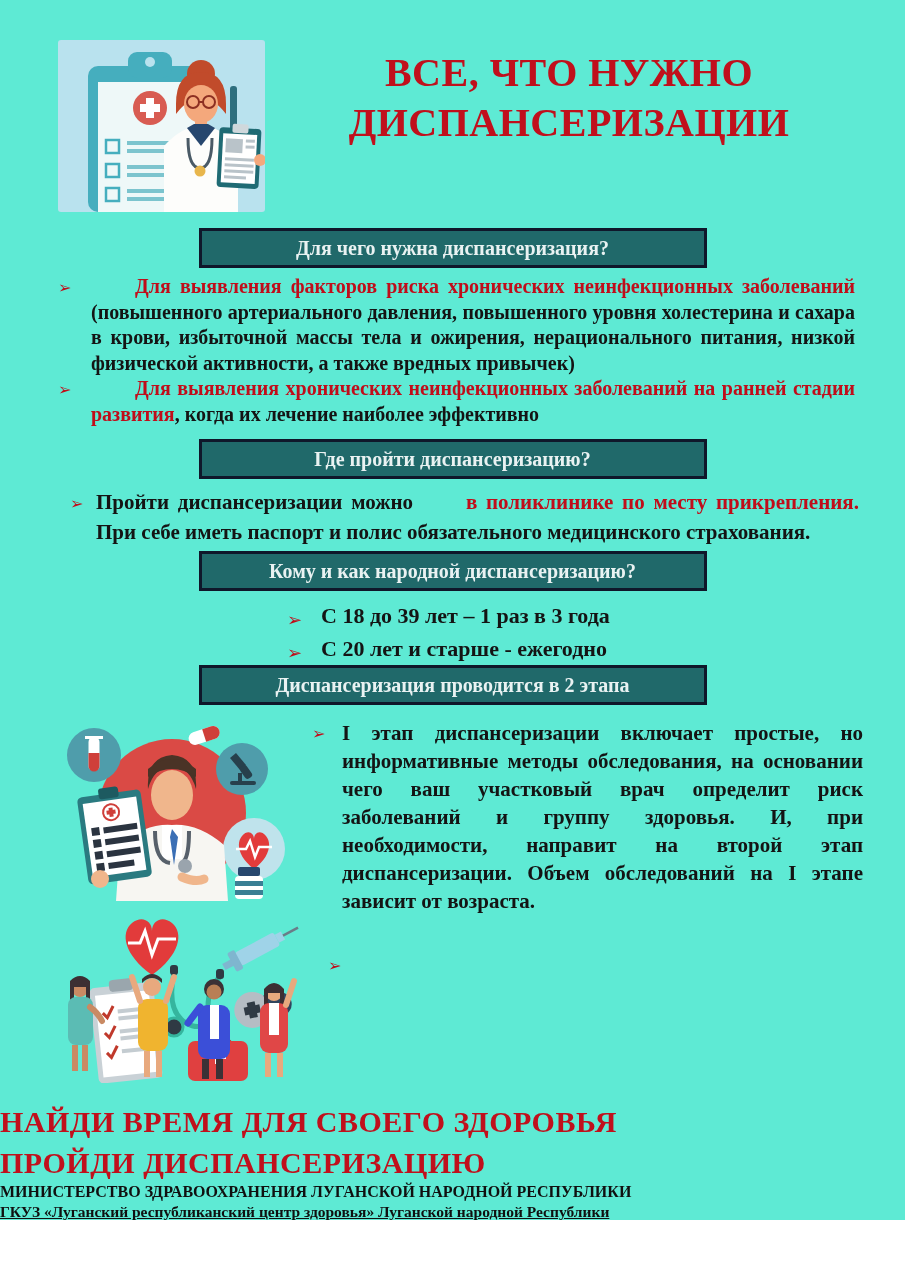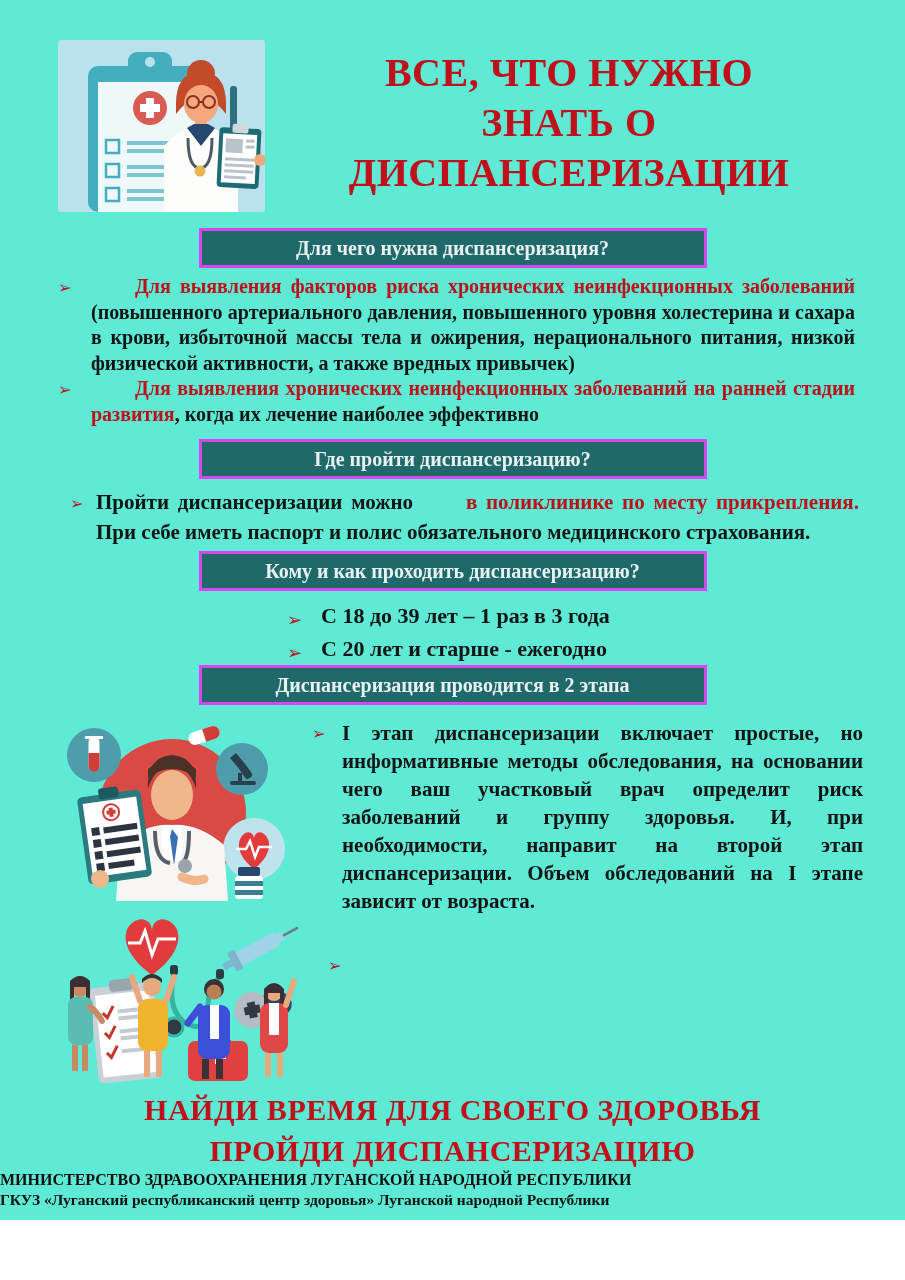--- a/index.html
+++ b/index.html
@@ -8,21 +8,21 @@
     width:905px; height:1220px; background:#5eead4; overflow:hidden;
     font-family:"Liberation Serif", serif; color:#141414; position:relative;
   }
   
   .header { display:flex; padding:40px 48px 0 58px; gap:16px; align-items:flex-start; }
   .hero-illus { width:207px; height:172px; flex:none; }
   .title { flex:1; text-align:center; color:#c0101c; font-weight:bold;
            font-size:40px; line-height:50px; padding-top:8px; letter-spacing:0.5px; }
   
   .banner {
-    width:508px; margin:0 auto; background:#20696a; border:3px solid #d946ef;
+    width:508px; margin:0 auto; background:#20696a; border:3px solid #0f172a;
     color:#e9f2f2; text-align:center; font-weight:bold; font-size:20px;
     height:40px; line-height:34px;
   }
   .banner.why    { margin-top:16px; }
   .banner.where  { margin-top:12px; }
   .banner.who    { margin-top:4px; }
   .banner.stages { }
   
   .bullets { margin:6px 50px 0 58px; }
   .bullet { position:relative; padding-left:33px; font-size:20px; line-height:25.5px;
@@ -42,25 +42,25 @@
   
   .stage-row { display:flex; margin:4px 42px 0 52px; }
   .stage-illus { flex:none; }
   .stage-text { flex:1; padding-left:20px; font-size:21px; line-height:28px;
                 font-weight:bold; text-align:justify; position:relative; }
   .stage-text .inner { position:relative; padding-left:30px; }
   .stage-row.one .stage-text { padding-top:10px; }
   .stage-row.two { margin-top:0; }
   .stage-row.two .stage-text { padding-top:36px; }
   
-  .cta { margin-top:6px; text-align:center; color:#c0101c; font-weight:bold;
+  .cta { margin-top:18px; color:#c0101c; font-weight:bold;
          font-size:30px; line-height:41px; letter-spacing:0.5px; }
   .footer { text-align:left; color:#101010; }
   .footer-line1 { font-size:16px; font-weight:600; }
-  .footer-line2 { font-size:15.5px; font-weight:bold; margin-top:2px; }
+  .footer-line2 { font-size:15.5px; font-weight:bold; margin-top:2px;text-decoration:underline; }
 </style>
 </head>
 <body>
 
 <div class="page">
 
   <div class="header">
     <svg class="hero-illus" viewBox="0 0 207 172">
       <rect width="207" height="172" rx="3" fill="#b9e2ee"></rect>
 
@@ -114,41 +114,40 @@
           <rect x="187" y="105" width="9" height="3" fill="#b9c3c9"></rect>
         <rect x="167" y="118" width="29" height="3" fill="#b9c3c9"></rect>
         <rect x="167" y="124" width="29" height="3" fill="#b9c3c9"></rect>
         <rect x="167" y="130" width="29" height="3" fill="#b9c3c9"></rect>
         <rect x="167" y="136" width="22" height="3" fill="#b9c3c9"></rect>
       </g>
       <circle cx="202" cy="120" r="6" fill="#f4a87c"></circle>
     </svg>
     <div class="title">
       <div>ВСЕ, ЧТО НУЖНО</div>
-      <div>ЗНАТЬ О</div>
       <div>ДИСПАНСЕРИЗАЦИИ</div>
     </div>
   </div>
 
   <div class="banner why">Для чего нужна диспансеризация?</div>
   <div class="bullets">
     <div class="bullet">
       <span class="marker">➢</span><span class="red">Для выявления факторов риска хронических неинфекционных заболеваний</span><span class="blk"> (повышенного артериального давления, повышенного уровня холестерина и сахара в крови, избыточной массы тела и ожирения, нерационального питания, низкой физической активности, а также вредных привычек)</span>
     </div>
     <div class="bullet">
       <span class="marker">➢</span><span class="red">Для выявления хронических неинфекционных заболеваний на ранней стадии развития</span><span class="blk">, когда их лечение наиболее эффективно</span>
     </div>
   </div>
 
   <div class="banner where">Где пройти диспансеризацию?</div>
   <div class="where-text">
     <span class="marker">➢</span><span class="blk">Пройти диспансеризации можно </span><span class="red">в поликлинике по месту прикрепления.</span><span class="blk"> При себе иметь паспорт и полис обязательного медицинского страхования.</span>
   </div>
 
-  <div class="banner who">Кому и как проходить диспансеризацию?</div>
+  <div class="banner who">Кому и как народной диспансеризацию?</div>
   <div class="age-list">
     <div class="age-item">
       <span class="marker">➢</span><span>С 18 до 39 лет – 1 раз в 3 года</span>
     </div>
     <div class="age-item">
       <span class="marker">➢</span><span>С 20 лет и старше - ежегодно</span>
     </div>
   </div>
 
   <div class="banner stages">Диспансеризация проводится в 2 этапа</div>

